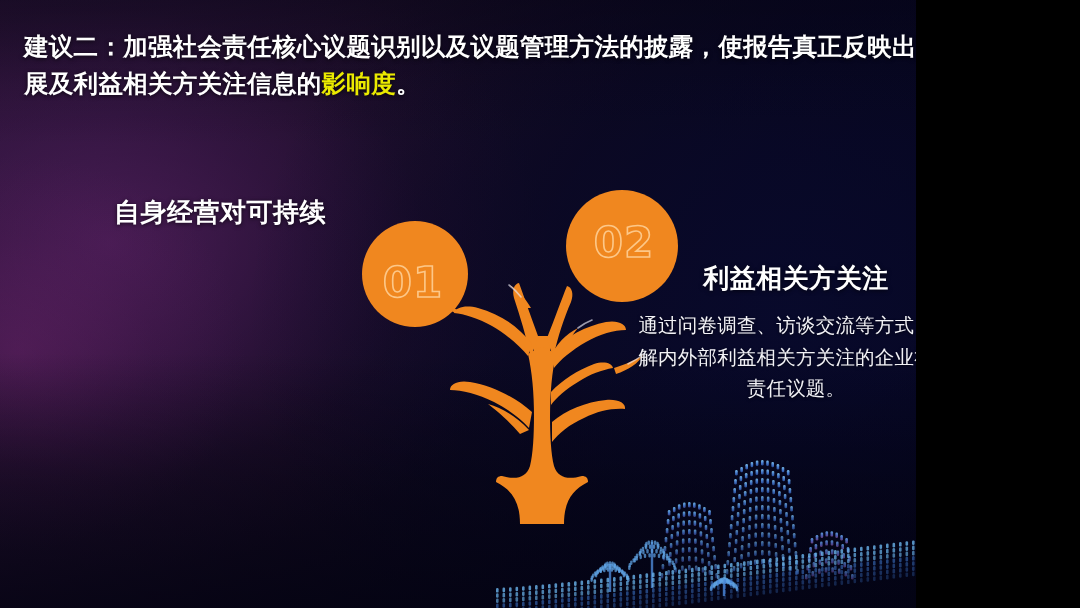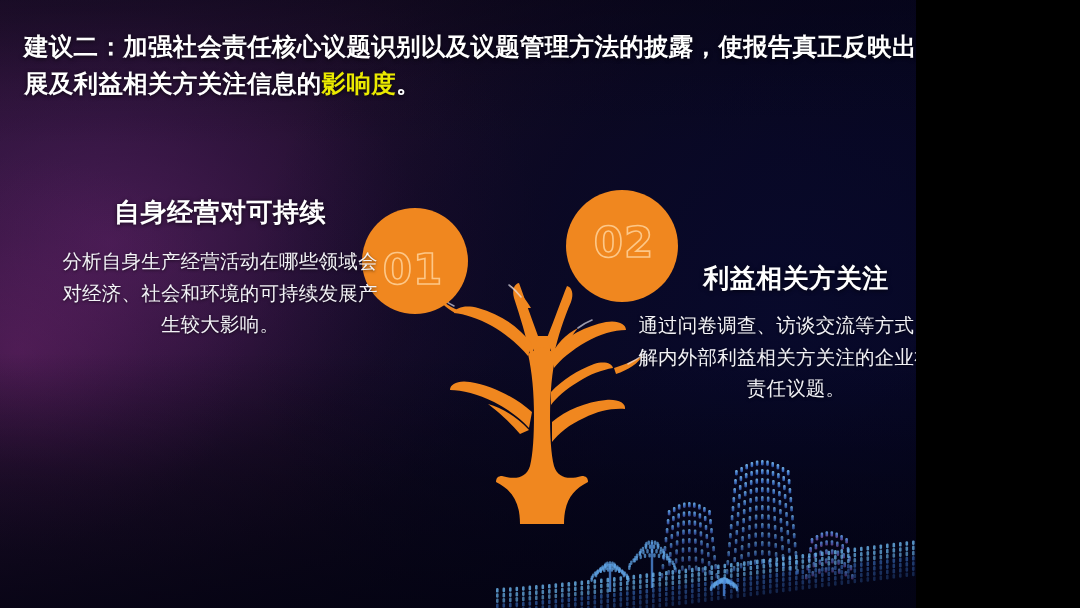--- a/index.html
+++ b/index.html
@@ -110,21 +110,21 @@
   .num-circle .num {
     font-size: 42px;
     font-weight: bold;
     letter-spacing: 1px;
     color: transparent;
     -webkit-text-stroke: 1.6px rgba(255, 214, 160, 0.82);
     font-family: "DejaVu Sans", "Liberation Sans", sans-serif;
     user-select: none;
   }
   #circle-01 {
-    left: 362px; top: 208px; width: 106px; height: 106px;
+    left: 362px; top: 221px; width: 106px; height: 106px;
   }
   #circle-02 {
     left: 566px; top: 190px; width: 112px; height: 112px;
   }
   #circle-01 .num { transform: translate(-2px, 8px); }
   #circle-02 .num { transform: translate(2px, -4px); text-align: right; }
 
   
   .info-block {
     position: absolute;
@@ -241,21 +241,20 @@
   </div>
 
   <div class="num-circle" id="circle-02">
     <span class="num">02</span>
   </div>
 
   <div class="info-block" id="block-left">
     <div class="info-heading">
       <div>自身经营对可持续</div>
     </div>
-    <div class="info-body">分析自身生产经营活动在哪些领域会对经济、社会和环境的可持续发展产生较大影响。</div>
   </div>
 
   <div class="info-block" id="block-right">
     <div class="info-heading">
       <div>利益相关方关注</div>
     </div>
     <div class="info-body">通过问卷调查、访谈交流等方式，了解内外部利益相关方关注的企业社会责任议题。</div>
   </div>
 
   <svg id="skyline-svg" viewBox="0 0 360 160">

